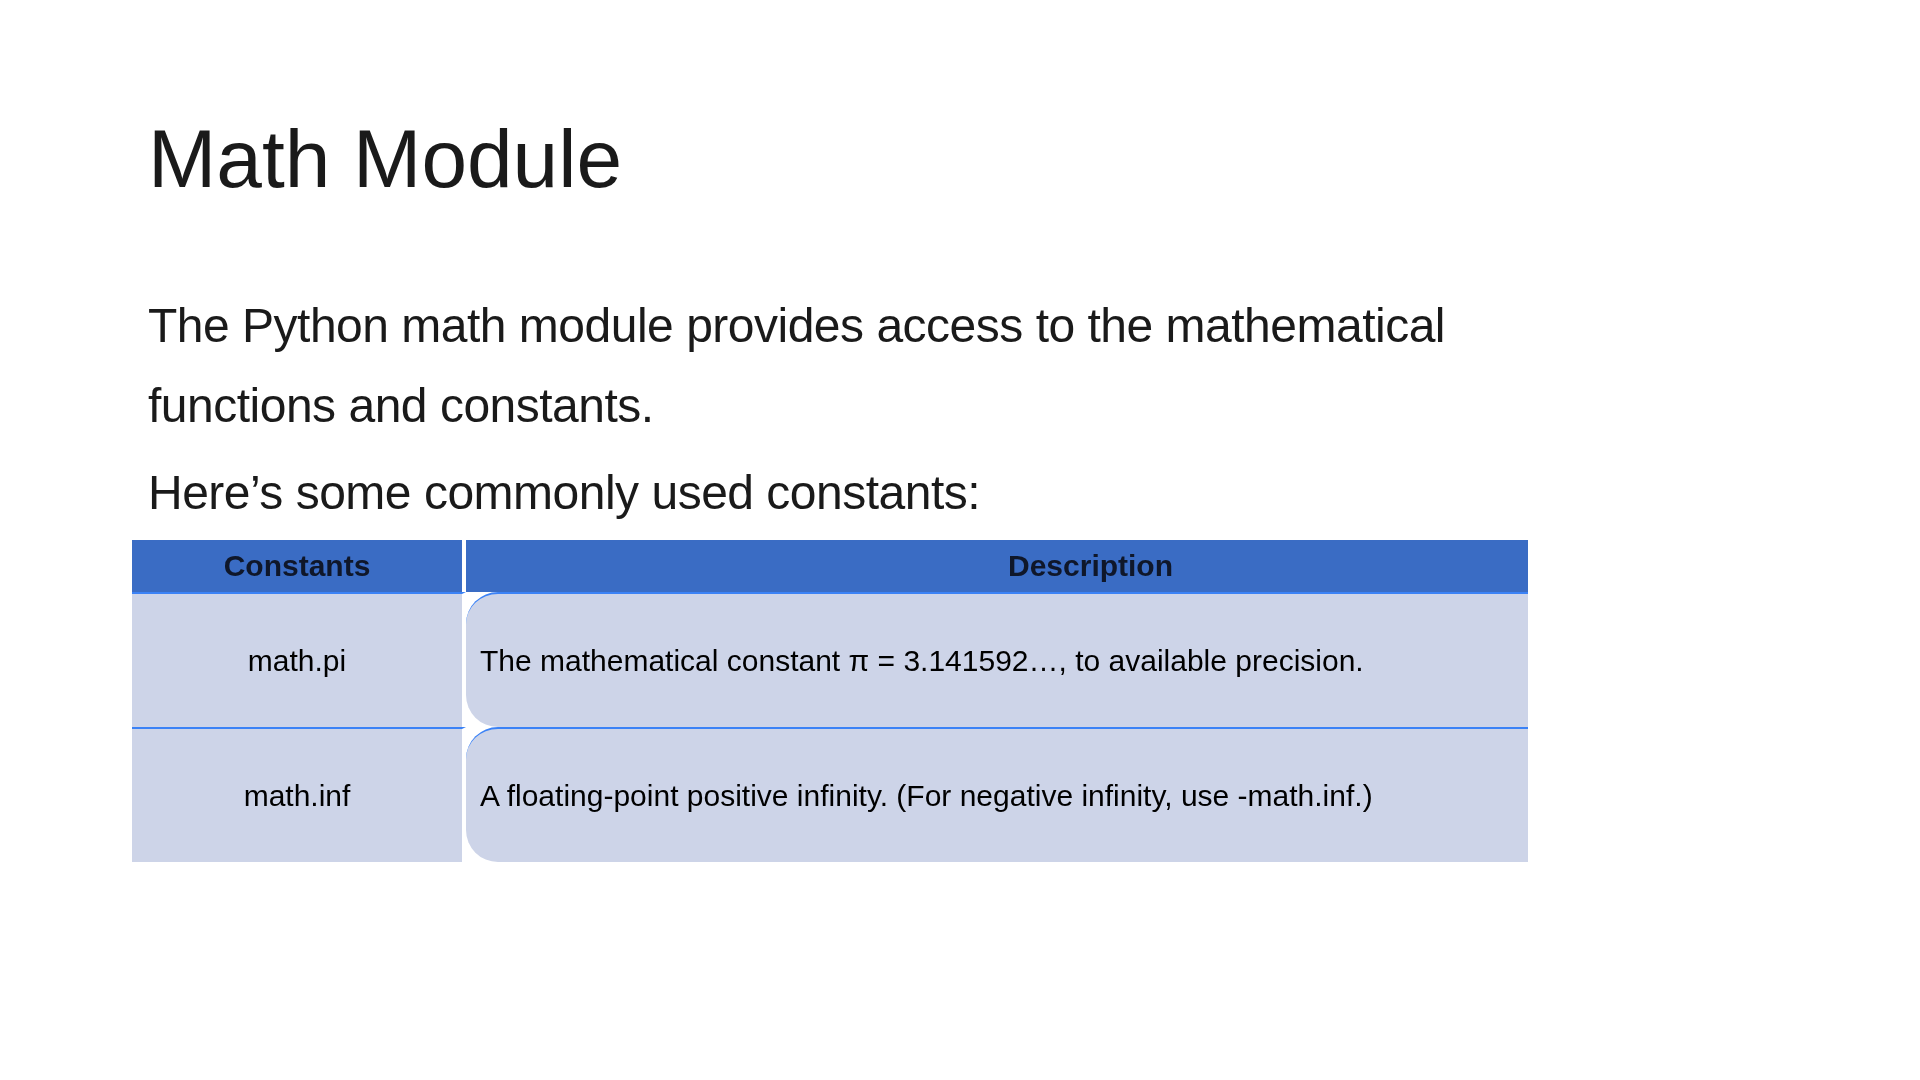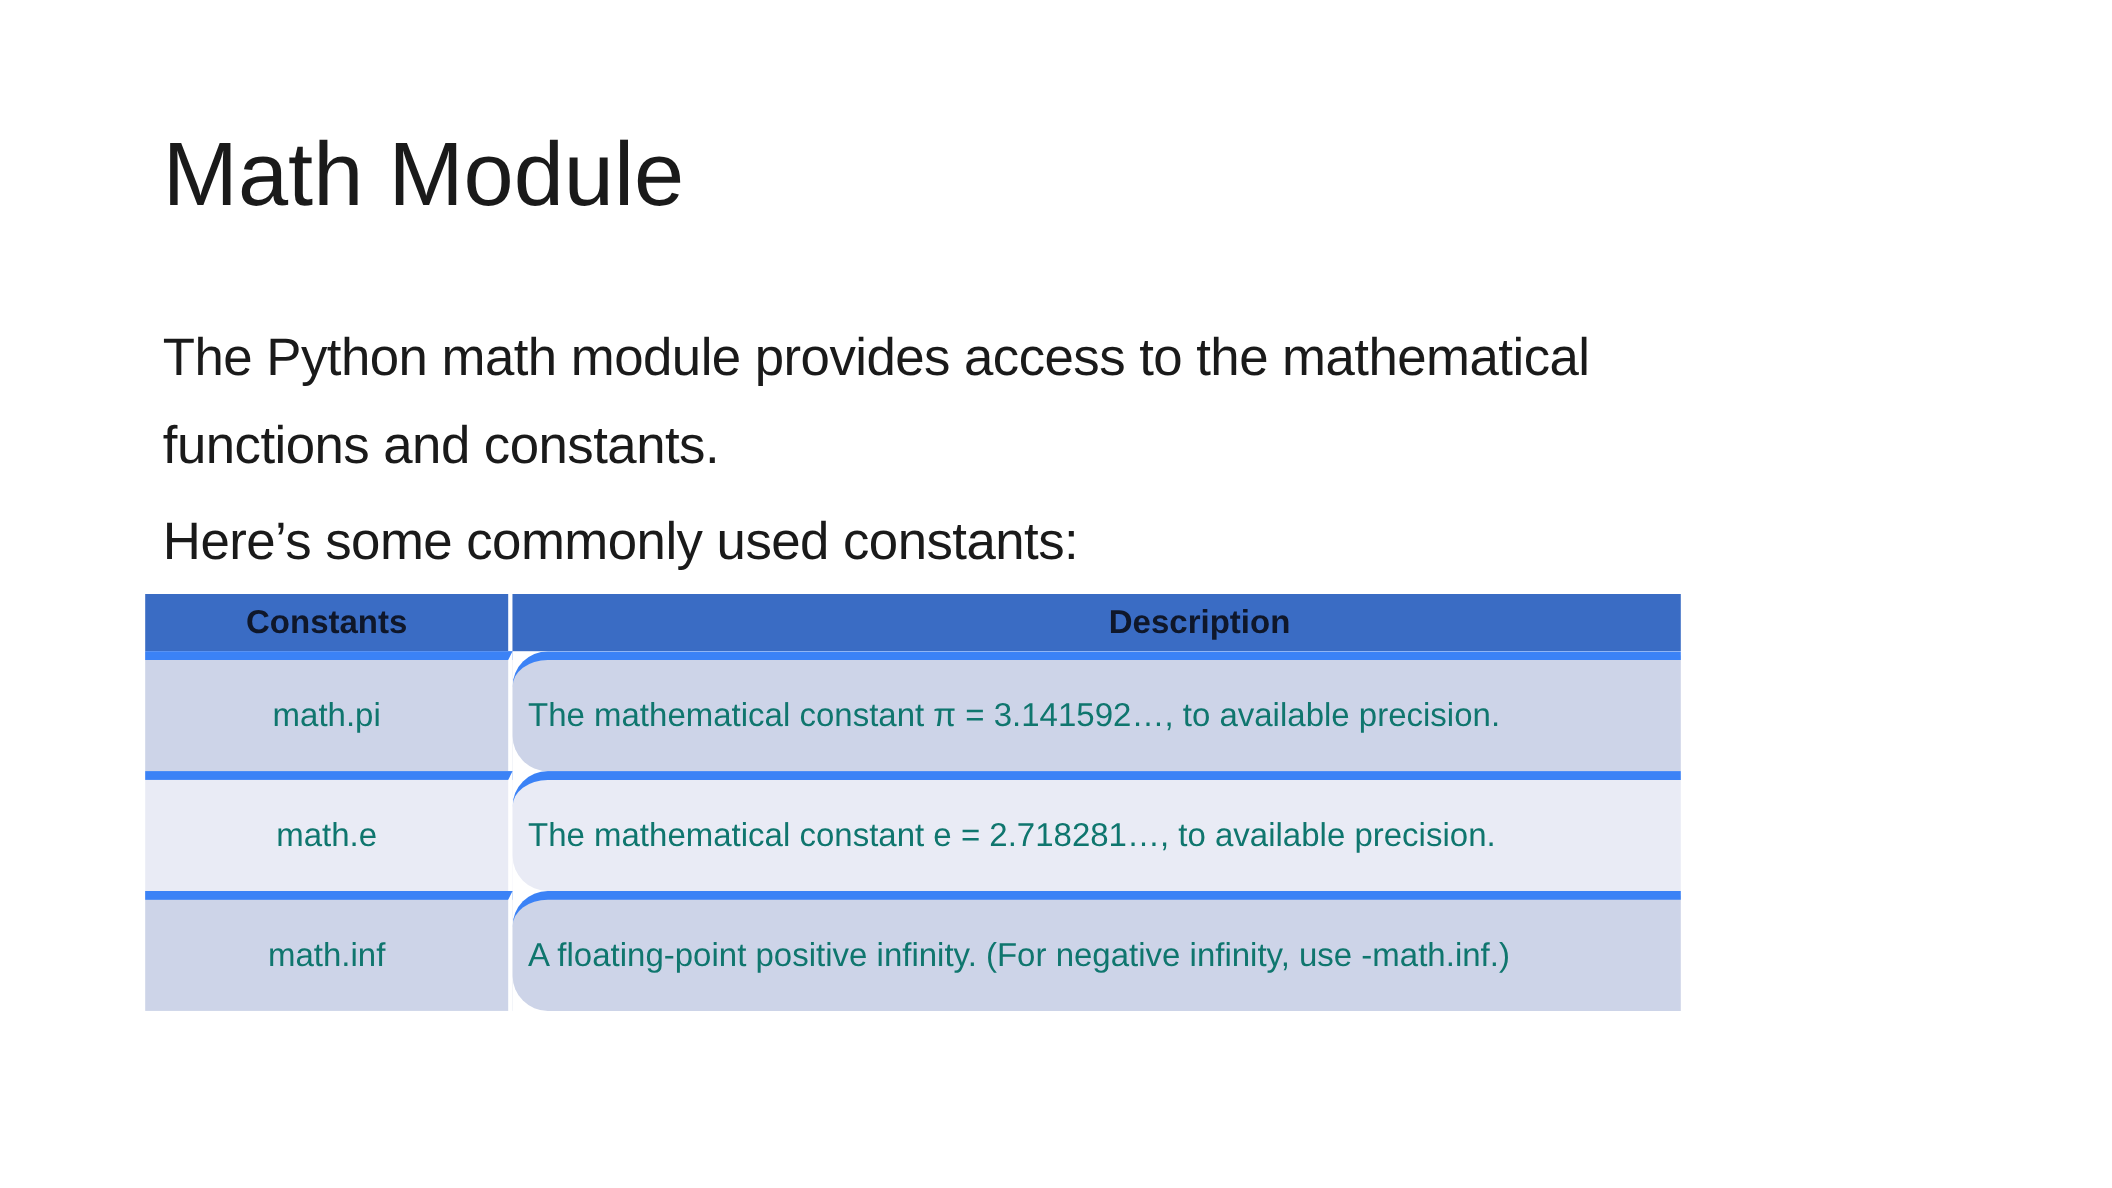--- a/index.html
+++ b/index.html
@@ -58,25 +58,25 @@
     text-align: center;
     vertical-align: middle;
     padding: 0;
   }
   .constants-table th.col-constant,
   .constants-table td.constant-cell {
     border-right: 4px solid #ffffff;
   }
   .constants-table tbody td {
     height: 101px;
-    border-top: 8px solid #3b82f6;
+    border-top: 2px solid #3b82f6;
     vertical-align: middle;
     font-size: 30px;
-    color: #0f766e;
-    padding: 0;
+    color: #000000;
+    padding: 16px;
   }
   .constants-table td.constant-cell { text-align: center; }
   .constants-table td.description-cell {
     text-align: left;
     padding-left: 14px;
     padding-right: 10px;
     border-radius: 32px;
   }
   .constants-table tr.band-dark td  { background: #cdd4e8; }
   .constants-table tr.band-light td { background: #e9ebf5; }
@@ -99,24 +99,20 @@
       <tr>
         <th class="col-constant">Constants</th>
         <th class="col-description">Description</th>
       </tr>
     </thead>
     <tbody>
       <tr class="band-dark">
         <td class="constant-cell">math.pi</td>
         <td class="description-cell">The mathematical constant π = 3.141592…, to available precision.</td>
       </tr>
-      <tr class="band-light">
-        <td class="constant-cell">math.e</td>
-        <td class="description-cell">The mathematical constant e = 2.718281…, to available precision.</td>
-      </tr>
       <tr class="band-dark">
         <td class="constant-cell">math.inf</td>
         <td class="description-cell">A floating-point positive infinity. (For negative infinity, use -math.inf.)</td>
       </tr>
     </tbody>
   </table>
 
 </div>
 
 </body></html>

